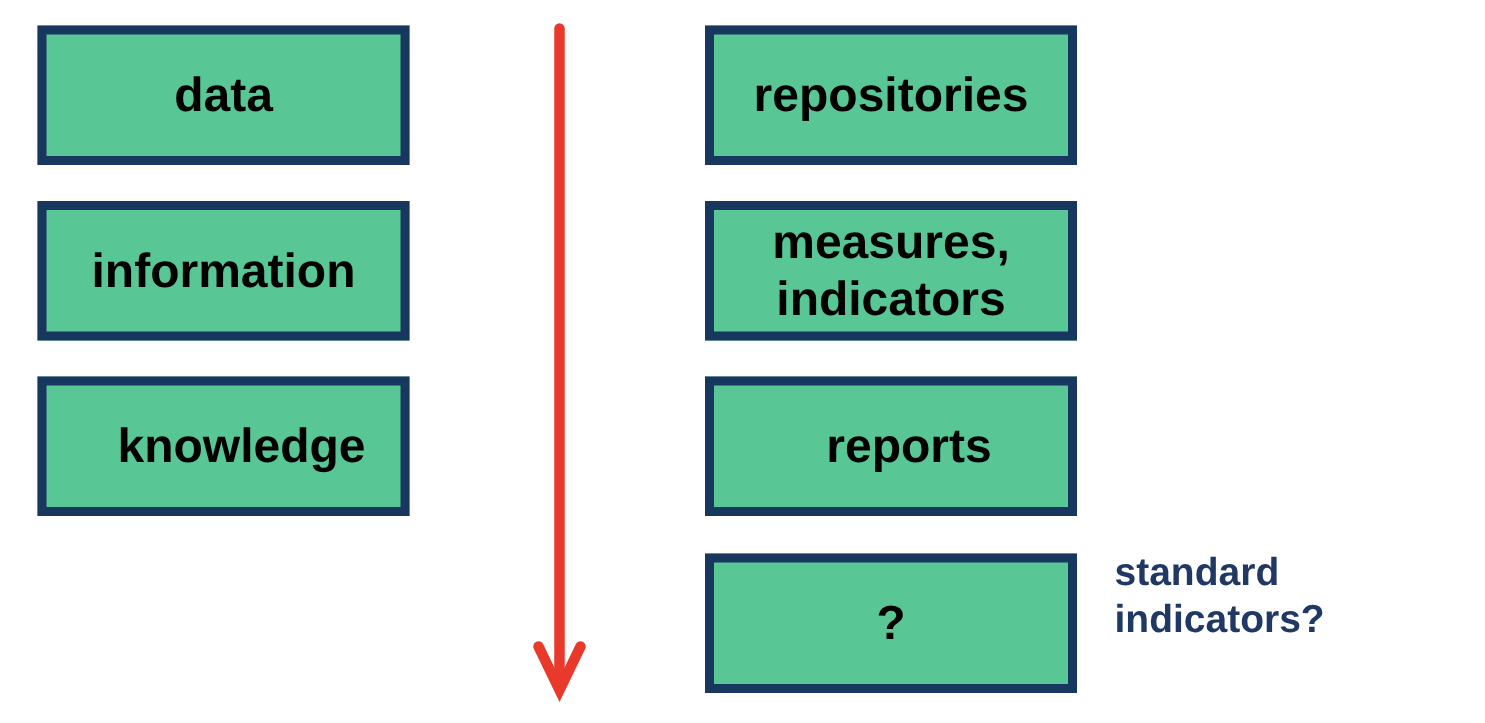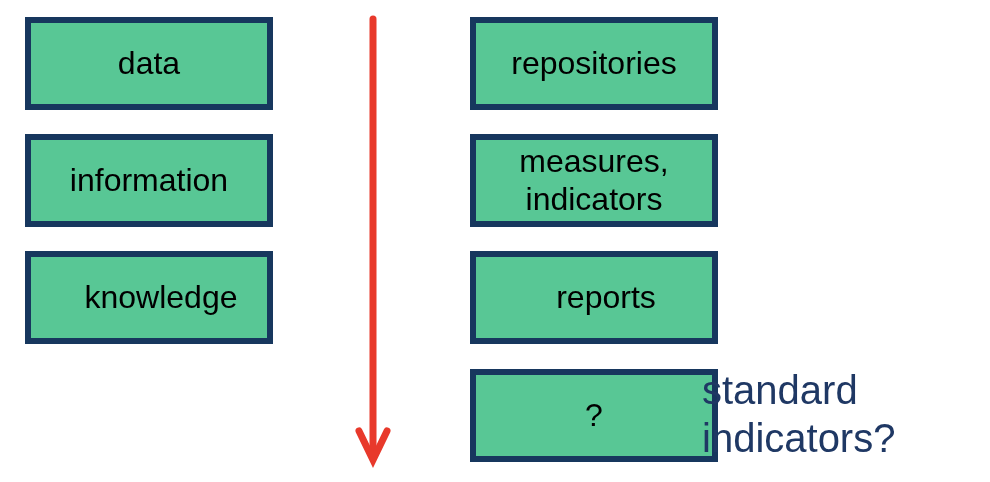--- a/index.html
+++ b/index.html
@@ -29,21 +29,21 @@
     box-sizing:border-box;
     background:var(--box-fill);
     border:6px solid var(--box-border);
     display:flex;
     align-items:center;
     justify-content:center;
     text-align:center;
     padding:0 6px;
   }
   .box .label{
-    font-weight:normal;
+    font-weight:bold;
     font-size:32px;
     line-height:1.18;
     color:var(--box-text);
   }
   .col-left{left:25px;}
   .col-right{left:470px;}
   .row-0{top:17px;}
   .row-1{top:134px;}
   .row-2{top:251px;padding-left:30px;}
   .row-3{top:369px;}
@@ -57,24 +57,24 @@
   }
   .arrow-stroke{
     stroke:var(--arrow-color);
     stroke-width:7;
     fill:none;
     stroke-linecap:round;
     stroke-linejoin:miter;
   }
   .annotation{
     position:absolute;
-    left:702px;
+    left:743px;
     top:366px;
-    font-weight:normal;
-    font-size:40px;
+    font-weight:bold;
+    font-size:26px;
     line-height:1.2;
     color:var(--annotation-color);
     white-space:nowrap;
   }
   .annotation span{display:block;}
 </style>
 </head>
 <body>
 
 <div class="canvas">

